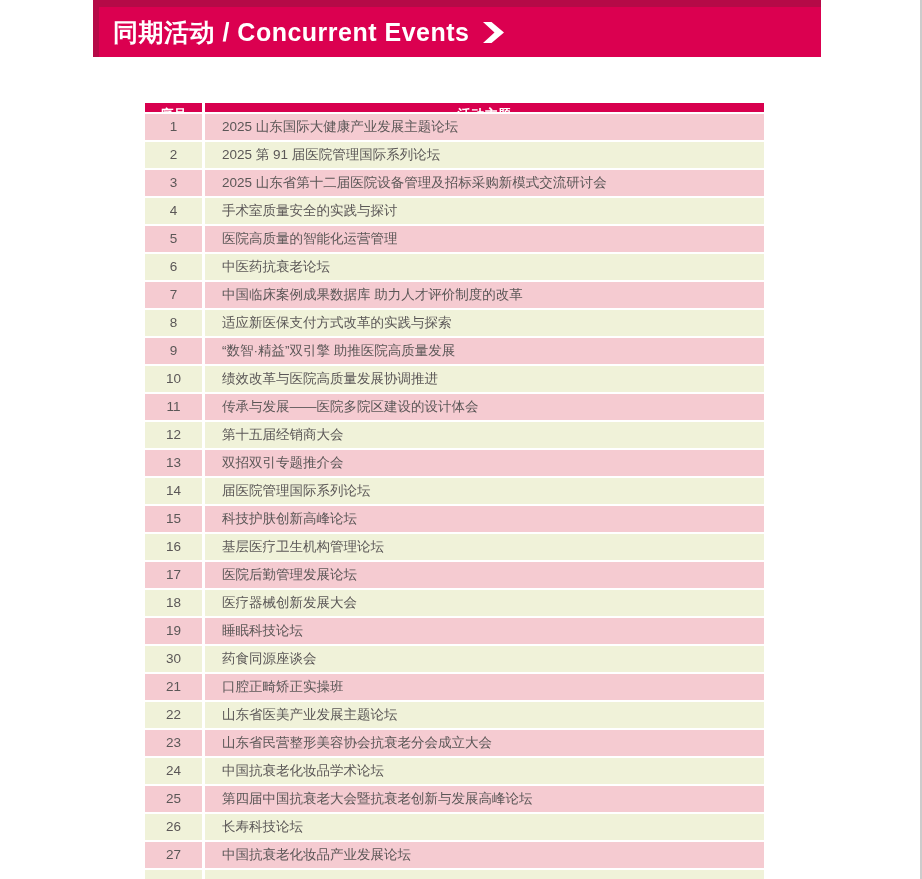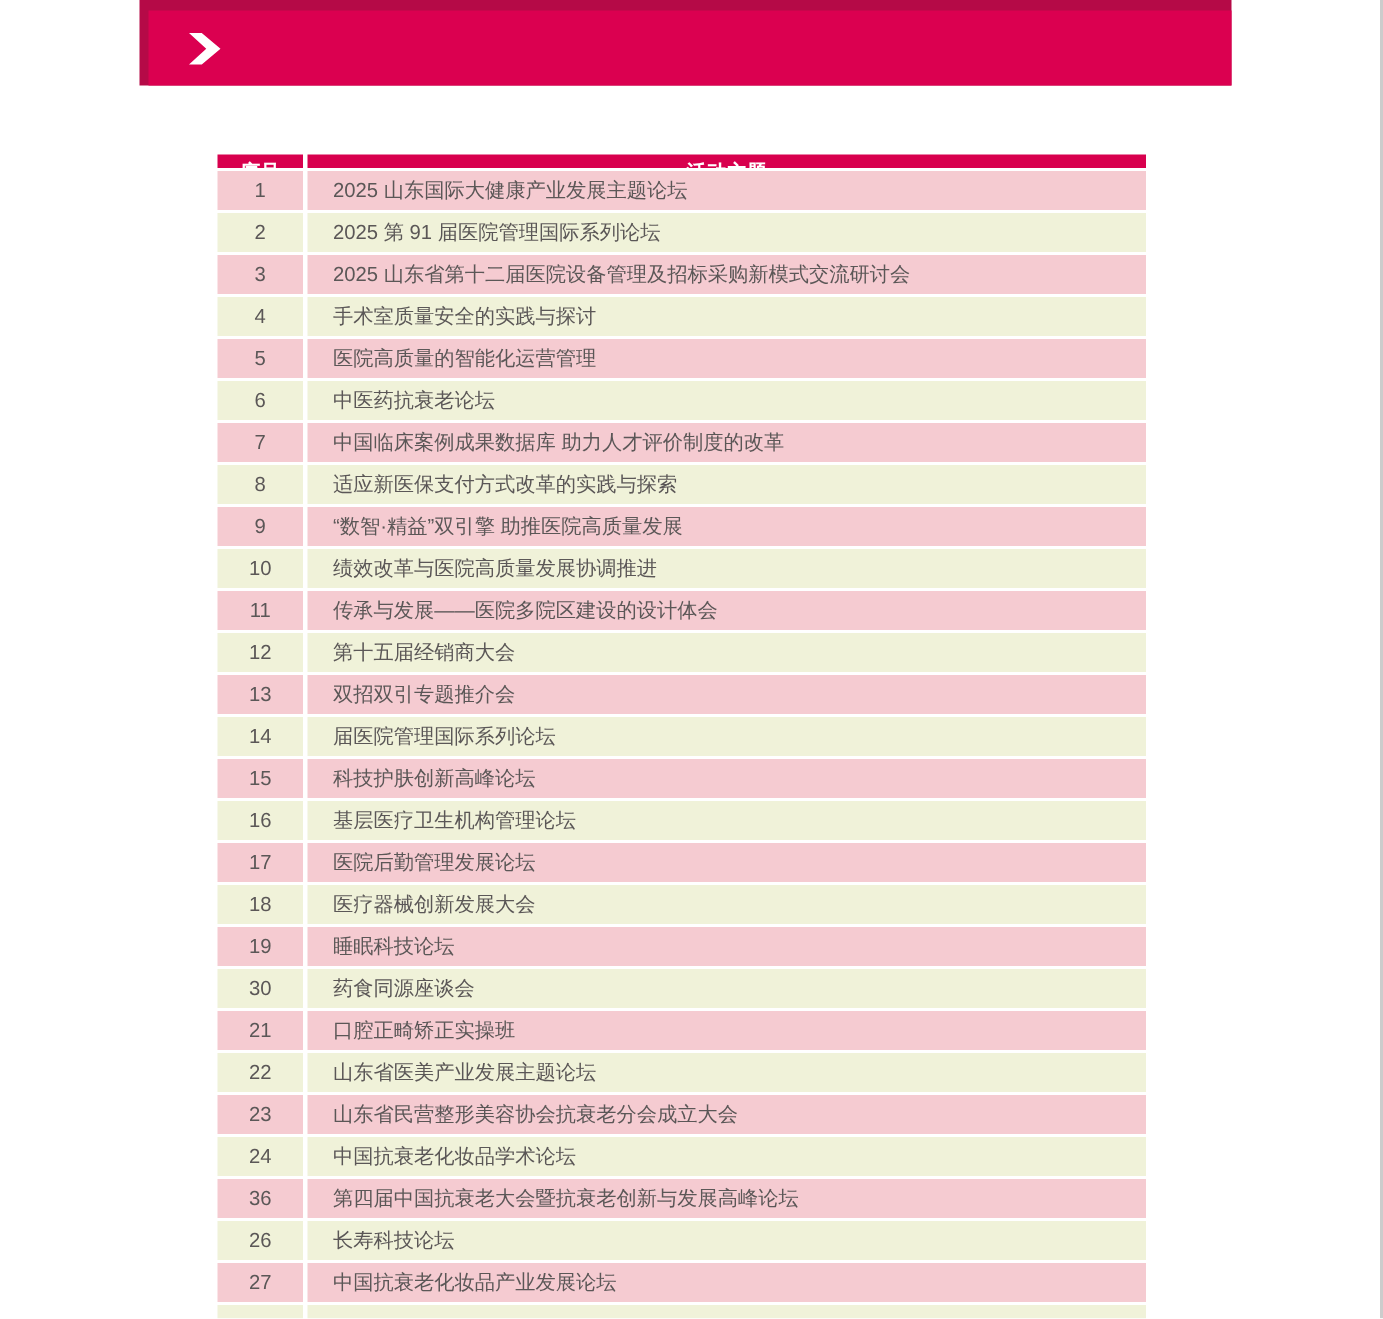--- a/index.html
+++ b/index.html
@@ -113,20 +113,21 @@
 </style>
 </head>
 <body>
 
 <div id="page">
 
   <div class="page-right-border"></div>
 
   <div class="banner">
     <div class="banner-front">
+      <span class="banner-title">同期活动 / Concurrent Events</span>
       <span class="banner-chevron">
         <svg width="23" height="23" viewBox="0 0 23 23">
           <polygon points="1,1 9.5,1 22,11.5 9.5,22 1,22 12.5,11.5" fill="#ffffff"></polygon>
         </svg>
       </span>
     </div>
   </div>
 
   <div class="events-table">
     <div class="t-header">
@@ -225,21 +226,21 @@
         </div>
         <div class="row odd">
           <div class="cell num">23</div>
           <div class="cell topic">山东省民营整形美容协会抗衰老分会成立大会</div>
         </div>
         <div class="row even">
           <div class="cell num">24</div>
           <div class="cell topic">中国抗衰老化妆品学术论坛</div>
         </div>
         <div class="row odd">
-          <div class="cell num">36</div>
+          <div class="cell num">25</div>
           <div class="cell topic">第四届中国抗衰老大会暨抗衰老创新与发展高峰论坛</div>
         </div>
         <div class="row even">
           <div class="cell num">26</div>
           <div class="cell topic">长寿科技论坛</div>
         </div>
         <div class="row odd">
           <div class="cell num">27</div>
           <div class="cell topic">中国抗衰老化妆品产业发展论坛</div>
         </div>

